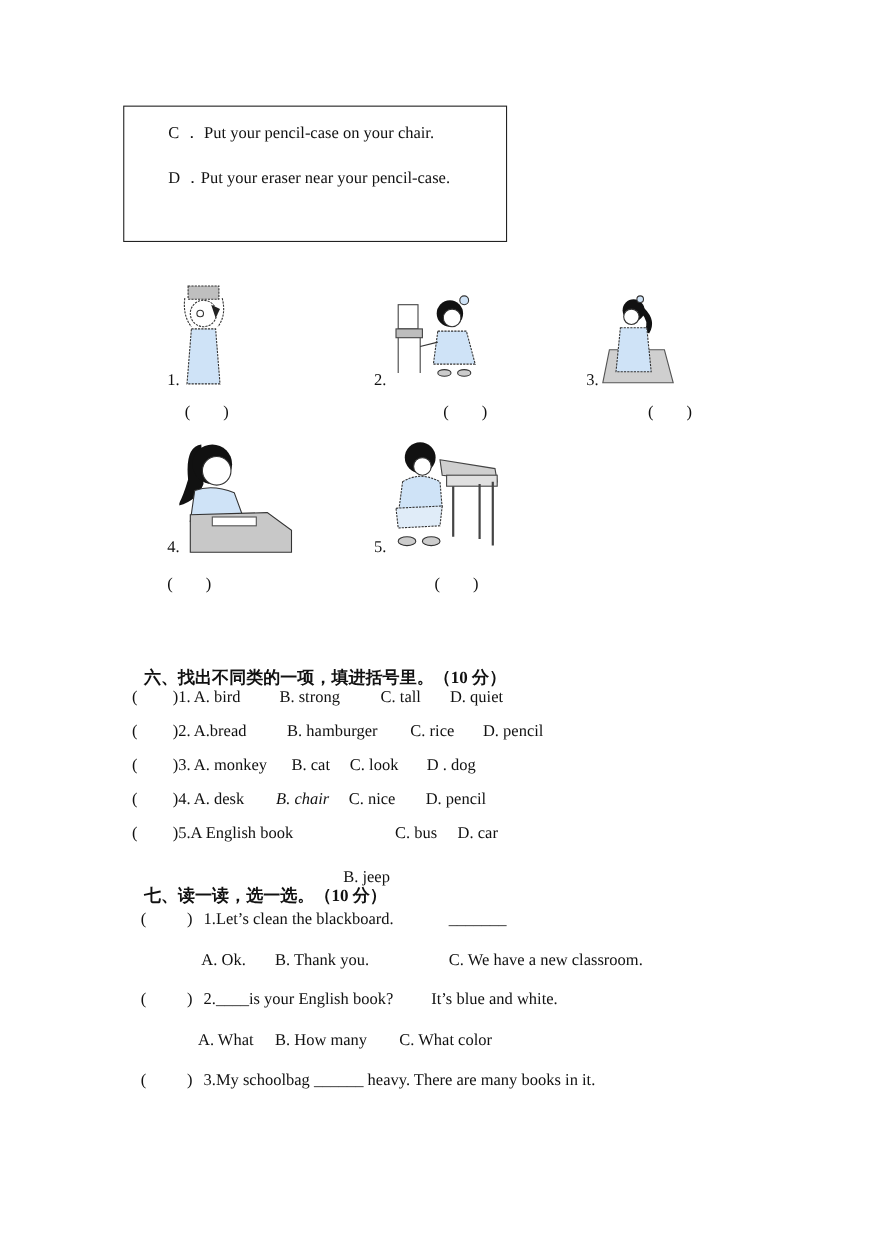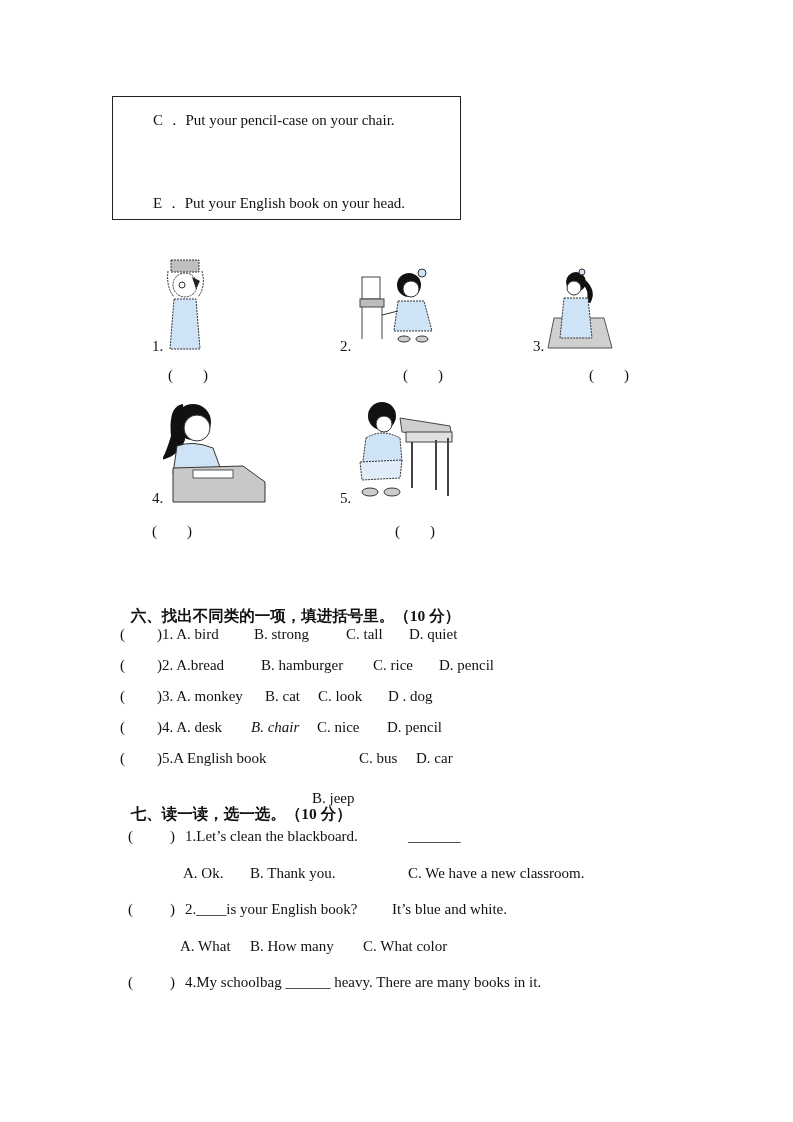--- a/index.html
+++ b/index.html
@@ -24,21 +24,21 @@
     .row { position: absolute; left: 120px; font-size: 15px; white-space: pre; }
     .row span { position: absolute; top: 0; white-space: pre; }
     .q { position: absolute; font-size: 15px; white-space: pre; }
     .q span { position: absolute; top: 0; white-space: pre; }
   </style>
 </head>
 <body>
 
 <div class="box">
   <div class="line" style="top:14px;">C ． Put your pencil-case on your chair.</div>
-  <div class="line" style="top:97px;">E ． Put your English book on your head.</div>
+  <div class="line" style="top:55px;">D ．Put your eraser near your pencil-case.</div>
 </div>
 
 <div class="num" style="left:152px; top:338px;">1.</div>
 <svg class="pic" style="left:162px; top:257px;" width="50" height="95">
   <rect x="9" y="3" width="28" height="12" fill="#bfbfbf" stroke="#333" stroke-dasharray="2,1"></rect>
   <circle cx="23" cy="28" r="12" fill="#fff" stroke="#333" stroke-dasharray="2,1"></circle>
   <path d="M30 20 L38 24 L34 32 Z" fill="#222"></path>
   <circle cx="20" cy="28" r="3" fill="none" stroke="#333"></circle>
   <path d="M6 14 Q4 30 12 40" fill="none" stroke="#333" stroke-dasharray="2,1"></path>
   <path d="M40 14 Q44 30 36 40" fill="none" stroke="#333" stroke-dasharray="2,1"></path>
@@ -164,14 +164,14 @@
 </div>
 <div class="q" style="left:180px; top:938px;">
   <span style="left:0;">A. What</span>
   <span style="left:70px;">B. How many</span>
   <span style="left:183px;">C. What color</span>
 </div>
 
 <div class="q" style="left:128px; top:974px;">
   <span style="left:0;">(</span>
   <span style="left:42px;">)</span>
-  <span style="left:57px;">4.My schoolbag ______ heavy. There are many books in it.</span>
+  <span style="left:57px;">3.My schoolbag ______ heavy. There are many books in it.</span>
 </div>
 
 </body></html>

